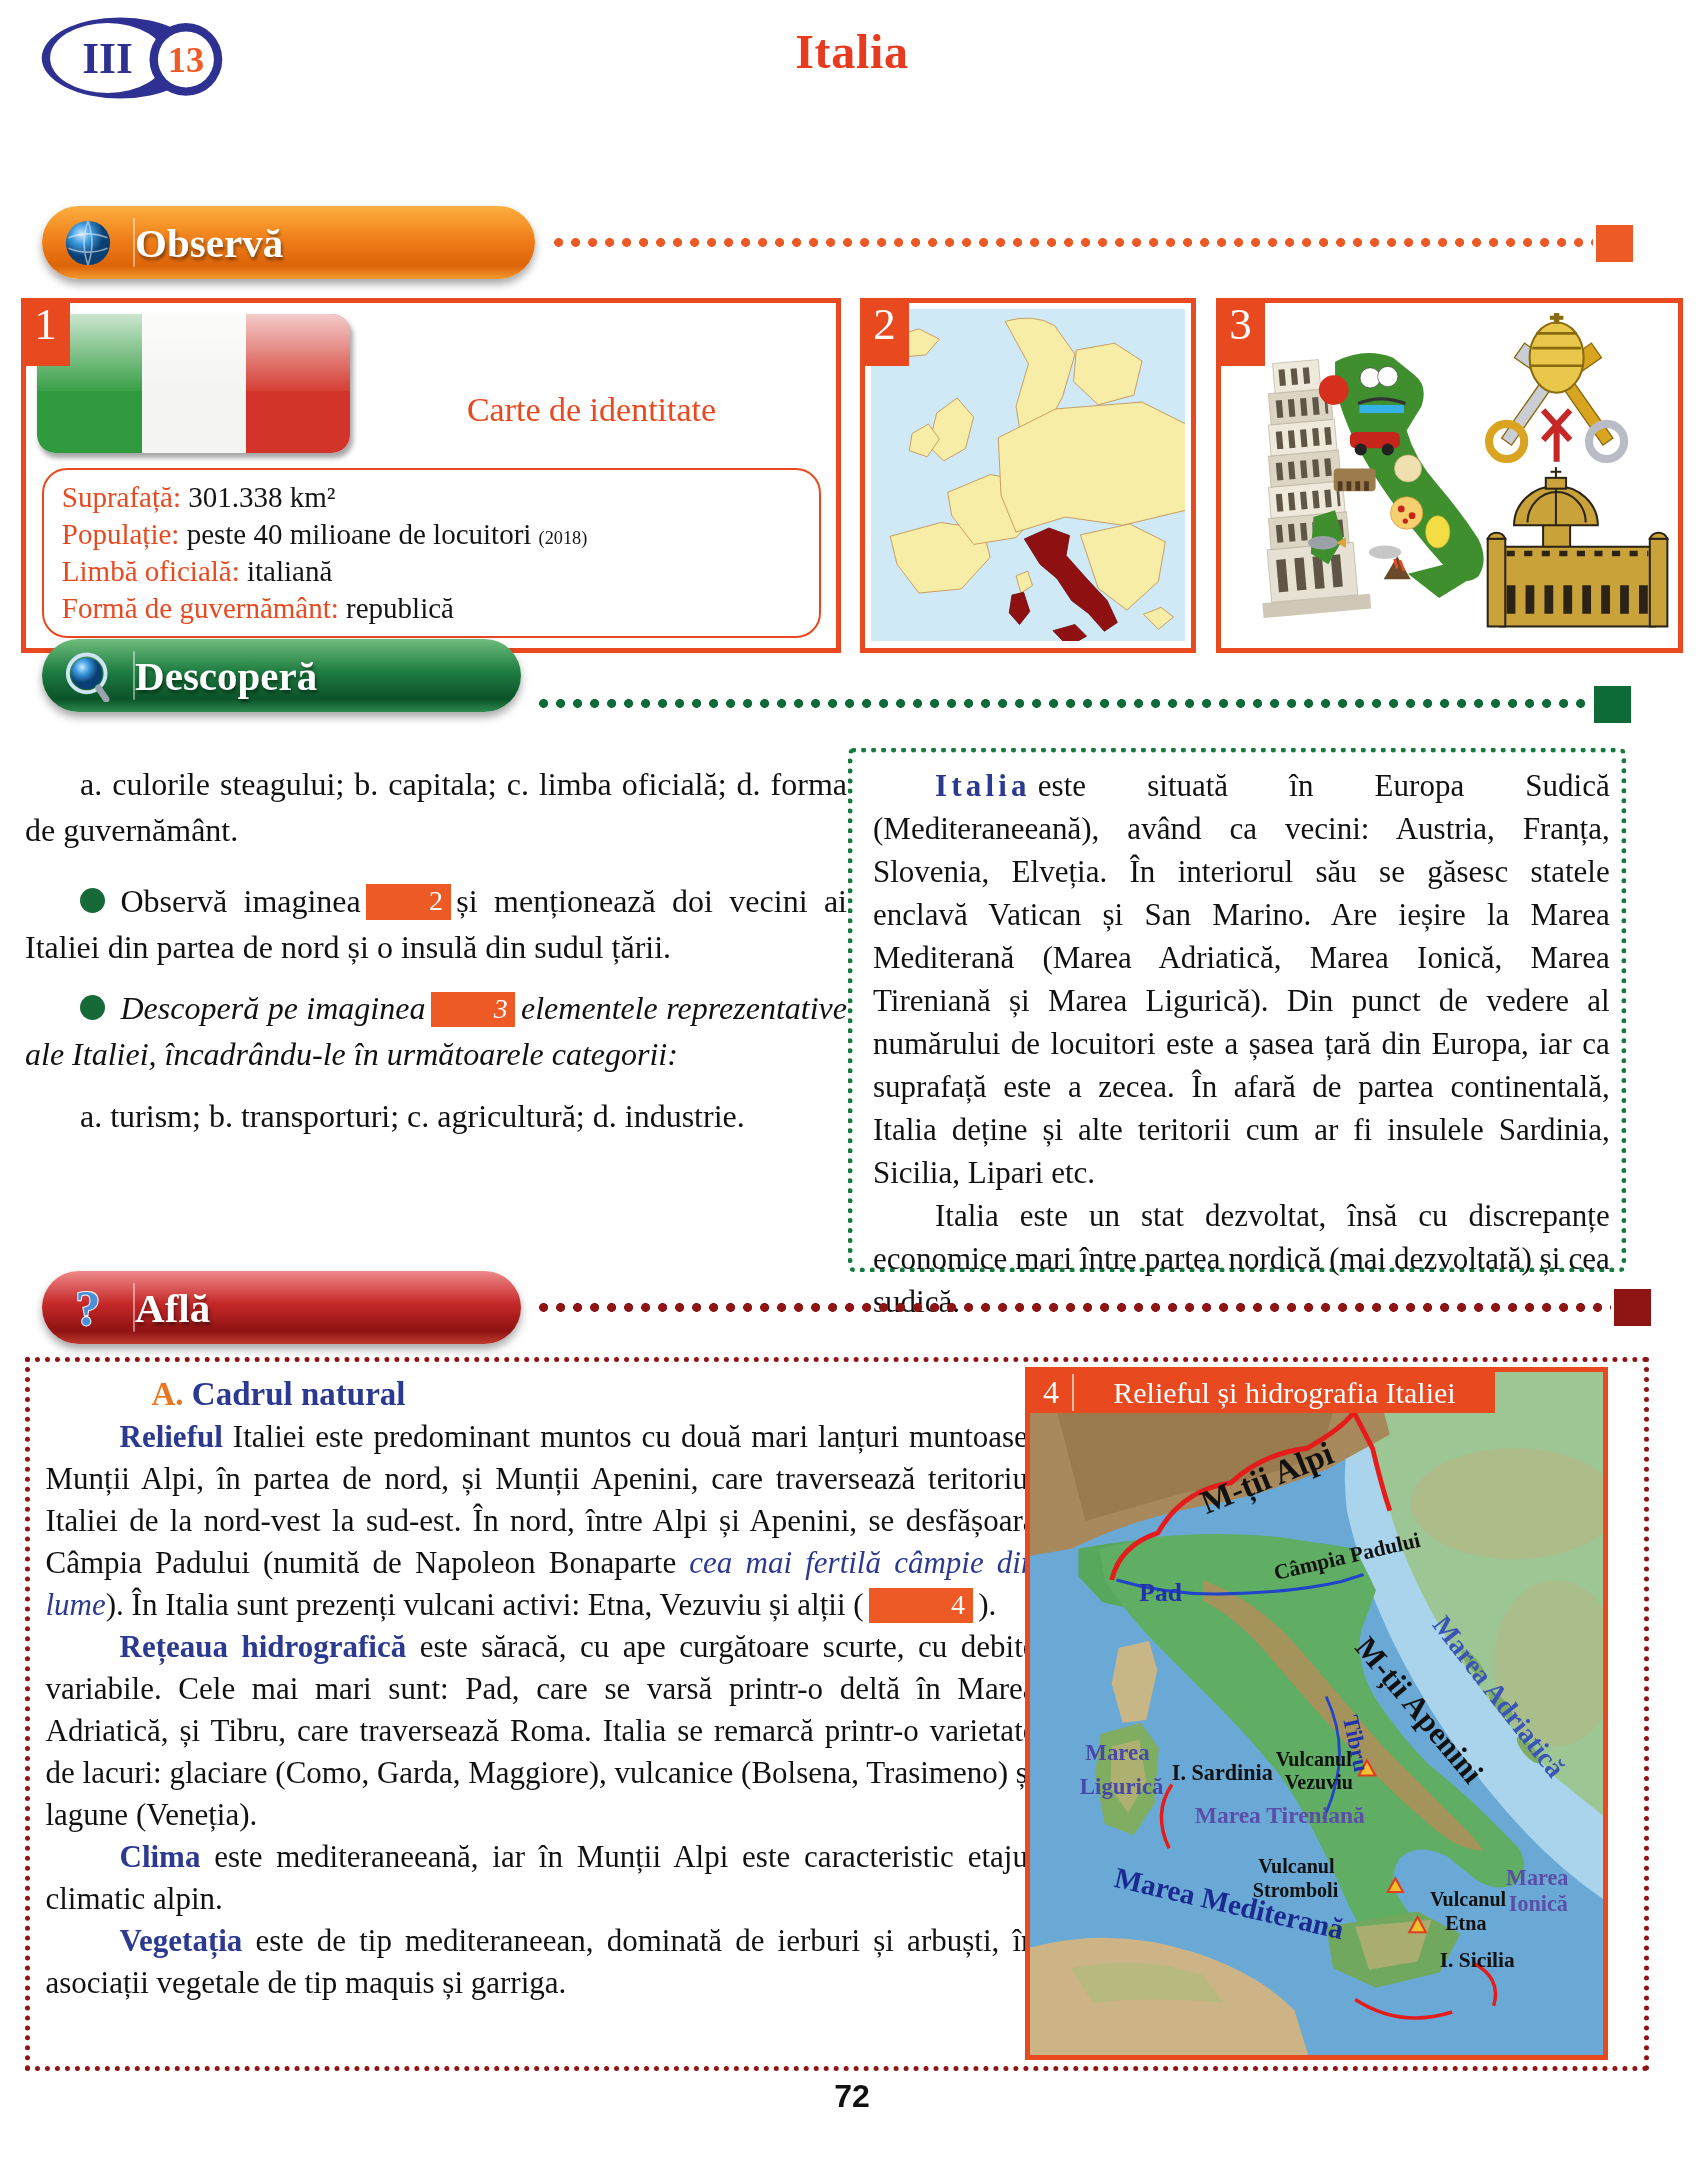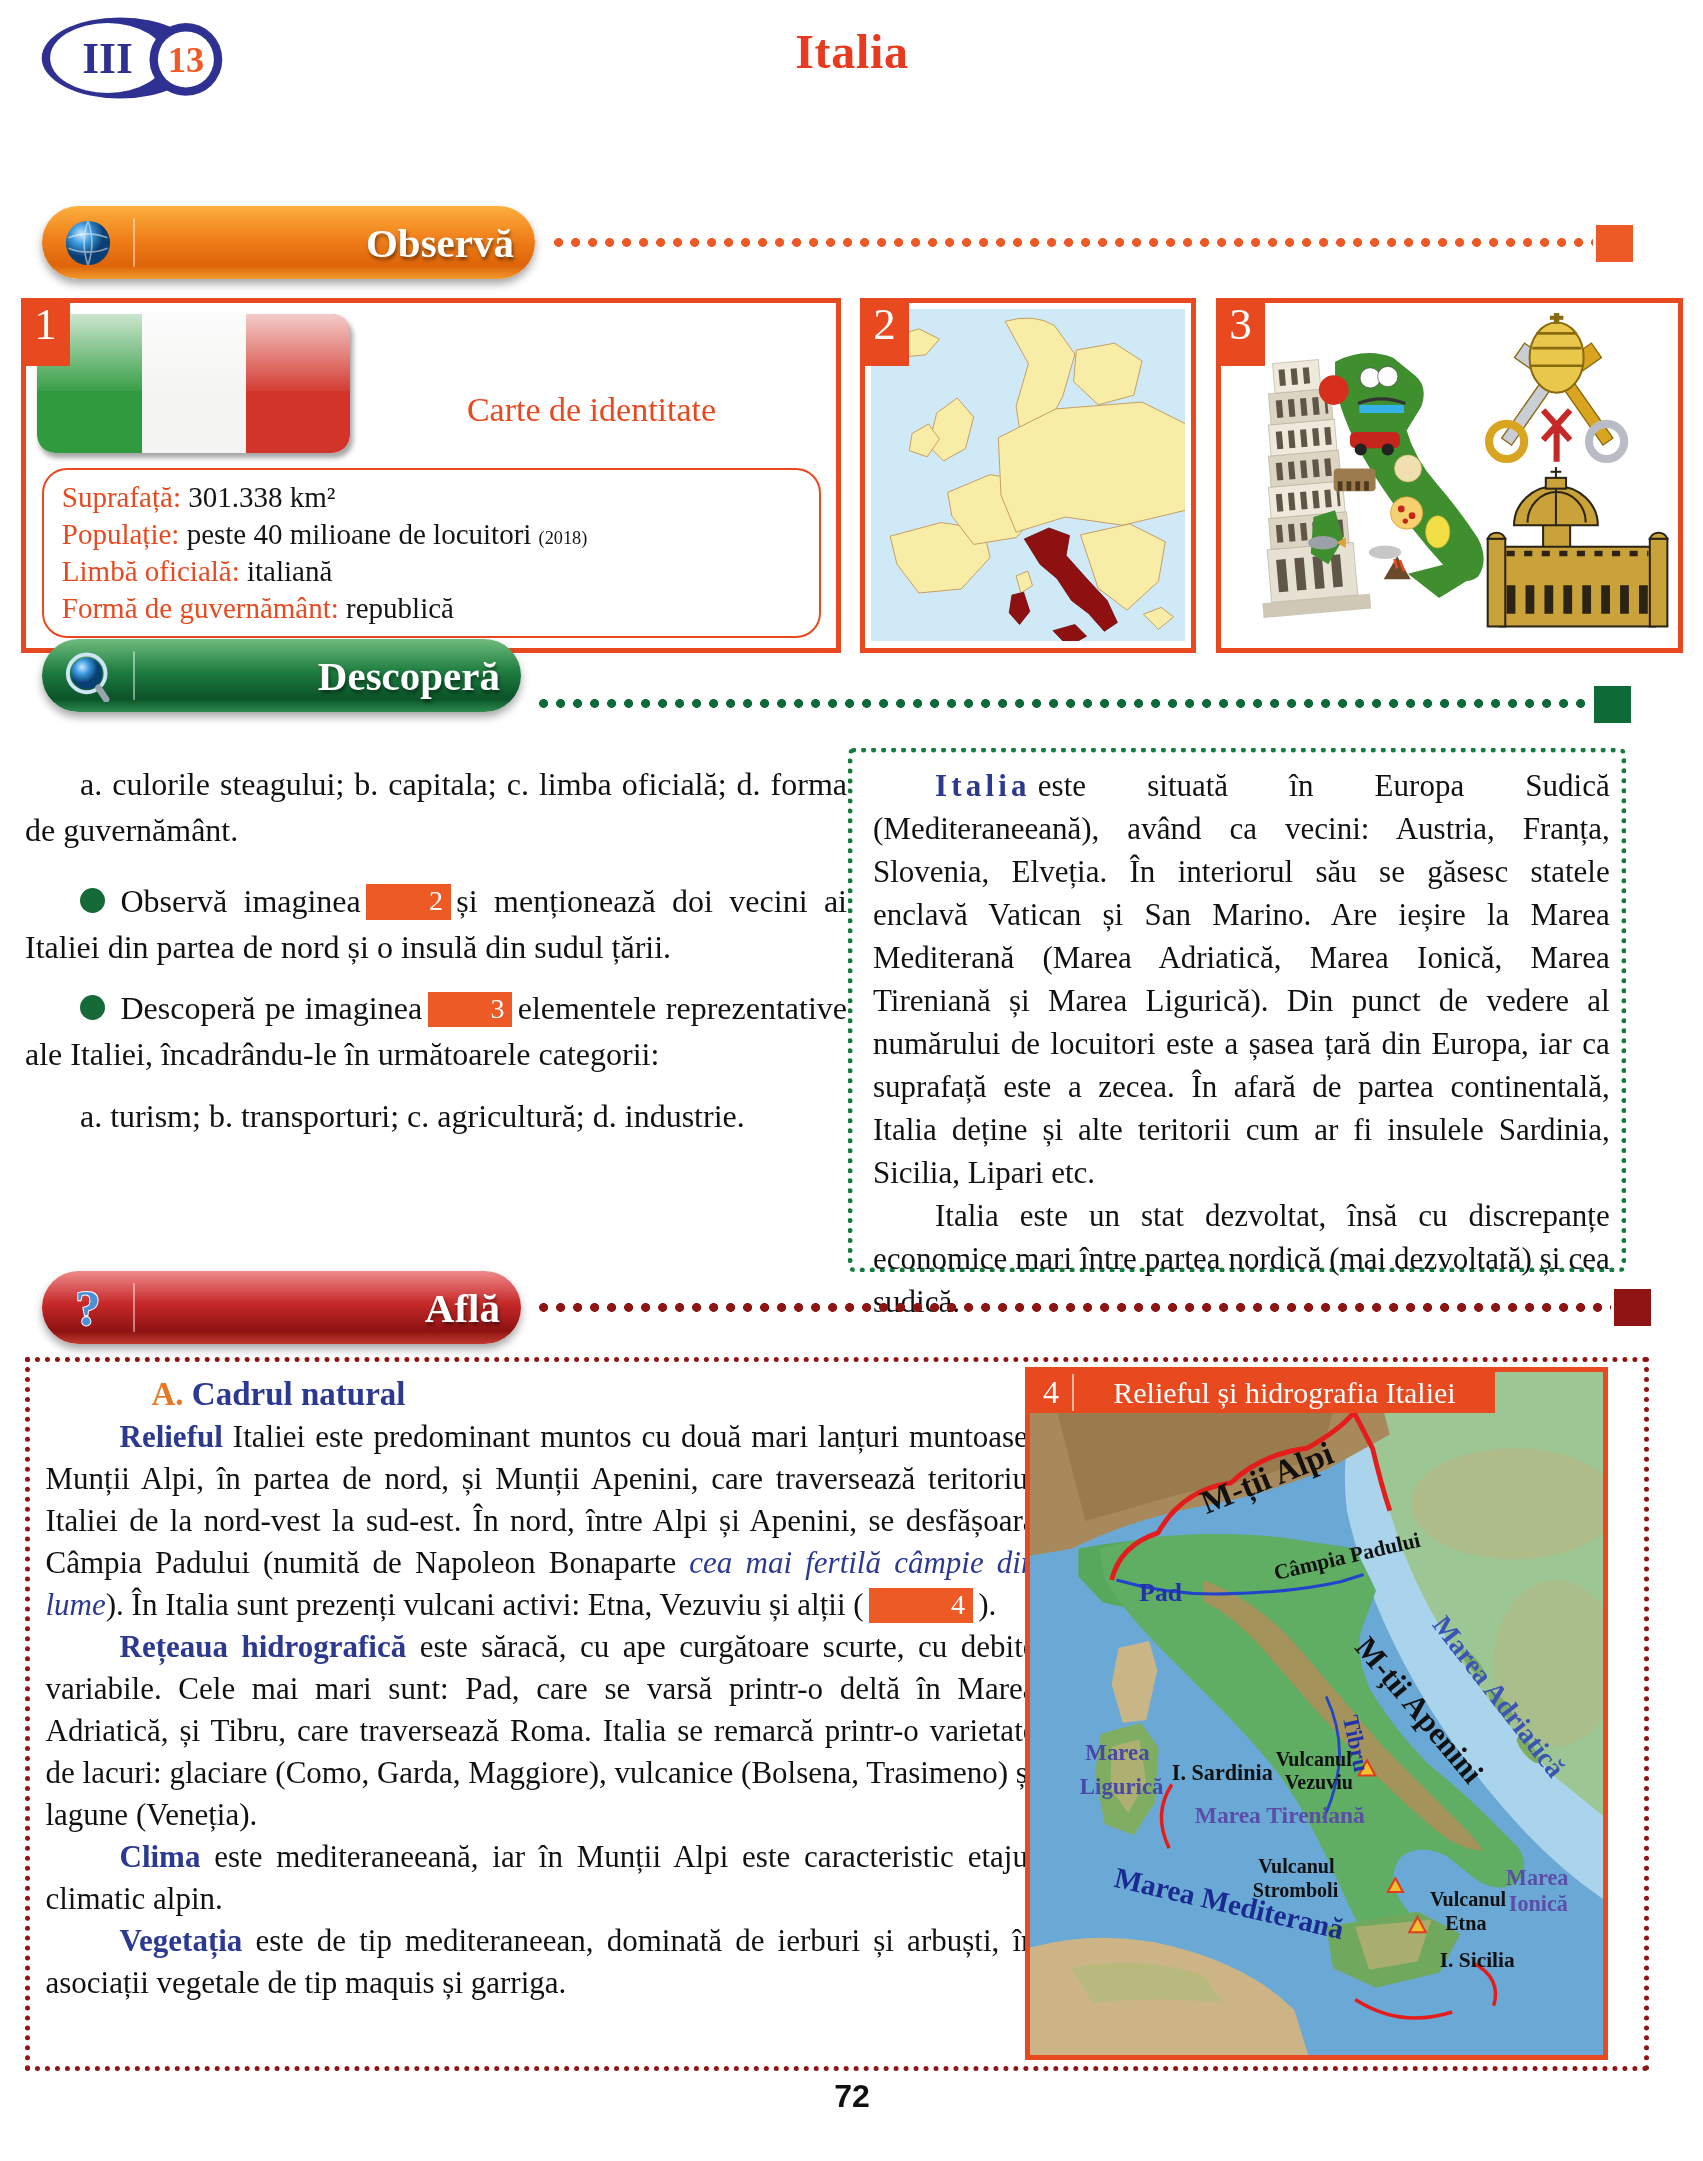--- a/index.html
+++ b/index.html
@@ -9,21 +9,21 @@
   
   .badge{position:absolute;left:37px;top:15.5px;width:197px;height:84px;}
   .page-title{position:absolute;left:0;top:24px;width:100%;text-align:center;
       font-size:48px;font-weight:bold;color:#e73a1e;letter-spacing:0.7px;}
 
   
   .banner{position:absolute;left:42px;width:493px;height:73px;border-radius:38px;
       display:flex;align-items:center;box-shadow:0 5px 8.4px rgba(0,0,0,.35);}
   .banner .icon-wrap{width:91px;display:flex;justify-content:center;align-items:center;}
   .banner .divider{width:2.1px;height:66%;background:rgba(255,255,255,.45);border-radius:1.4px;}
-  .banner .label{flex:1;text-align:right;color:#fff;font-weight:bold;font-size:41px;
+  .banner .label{flex:1;text-align:left;color:#fff;font-weight:bold;font-size:41px;
       text-shadow:1.4px 2.8px 3.5px rgba(0,0,0,.45);padding-right:21px;}
   .banner.orange{top:206px;background:linear-gradient(180deg,#fcaf3e 0%,#f07f1a 45%,#dd6408 82%,#f29a2e 100%);}
   .banner.green {top:639px;width:479px;background:linear-gradient(180deg,#6fbd7d 0%,#1e7c40 45%,#0a5328 82%,#2d8a4e 100%);}
   .banner.red   {top:1271px;width:479px;background:linear-gradient(180deg,#ef8a8a 0%,#c62828 45%,#8e1212 82%,#c03a2e 100%);}
 
   .dots{position:absolute;height:11.3px;background-repeat:repeat-x;background-size:17px 11.3px;}
   .dots.orange{background-image:radial-gradient(circle 4.6px at 5.6px 5.6px,#ed5a26 4.2px,transparent 4.8px);}
   .dots.green {background-image:radial-gradient(circle 4.6px at 5.6px 5.6px,#0e6b38 4.2px,transparent 4.8px);}
   .dots.darkred{background-image:radial-gradient(circle 4.6px at 5.6px 5.6px,#8f1414 4.2px,transparent 4.8px);}
   .endsq{position:absolute;width:37px;height:37px;}
@@ -268,21 +268,21 @@
     </div>
     <div class="divider"></div>
     <div class="label">Descoperă</div>
   </div>
   <div class="dots green" style="left:538px;top:698px;width:1054px;"></div>
   <div class="endsq green" style="left:1594px;top:686px;"></div>
 
   <div class="tasks">
     <p class="task detail">a. culorile steagului; b. capitala; c. limba oficială; d. forma de guvernământ.</p>
     <p class="task" style="margin-top:25px;"><span class="bullet"></span><span>Observă imaginea</span><span class="refchip">2</span><span>și menționează doi vecini ai Italiei din partea de nord și o insulă din sudul țării.</span></p>
-    <p class="task" style=""><span class="bullet"></span><span>Descoperă pe imaginea</span><span class="refchip">3</span><span>elementele reprezentative ale Italiei, încadrându-le în următoarele categorii:</span></p>
+    <p class="task" style="font-style:italic;"><span class="bullet"></span><span>Descoperă pe imaginea</span><span class="refchip">3</span><span>elementele reprezentative ale Italiei, încadrându-le în următoarele categorii:</span></p>
     <p class="task detail">a. turism; b. transporturi; c. agricultură; d. industrie.</p>
   </div>
 
   <div class="infobox">
     <p><span class="lead">Italia</span><span>este situată în Europa Sudică (Mediteraneeană), având ca vecini: Austria, Franța, Slovenia, Elveția. În interiorul său se găsesc statele enclavă Vatican și San Marino. Are ieșire la Marea Mediterană (Marea Adriatică, Marea Ionică, Marea Tireniană și Marea Ligurică). Din punct de vedere al numărului de locuitori este a șasea țară din Europa, iar ca suprafață este a zecea. În afară de partea continentală, Italia deține și alte teritorii cum ar fi insulele Sardinia, Sicilia, Lipari etc.</span></p>
     <p>Italia este un stat dezvoltat, însă cu discrepanțe economice mari între partea nordică (mai dezvoltată) și cea sudică.</p>
   </div>
 
   <div class="banner red">
     <div class="icon-wrap">

